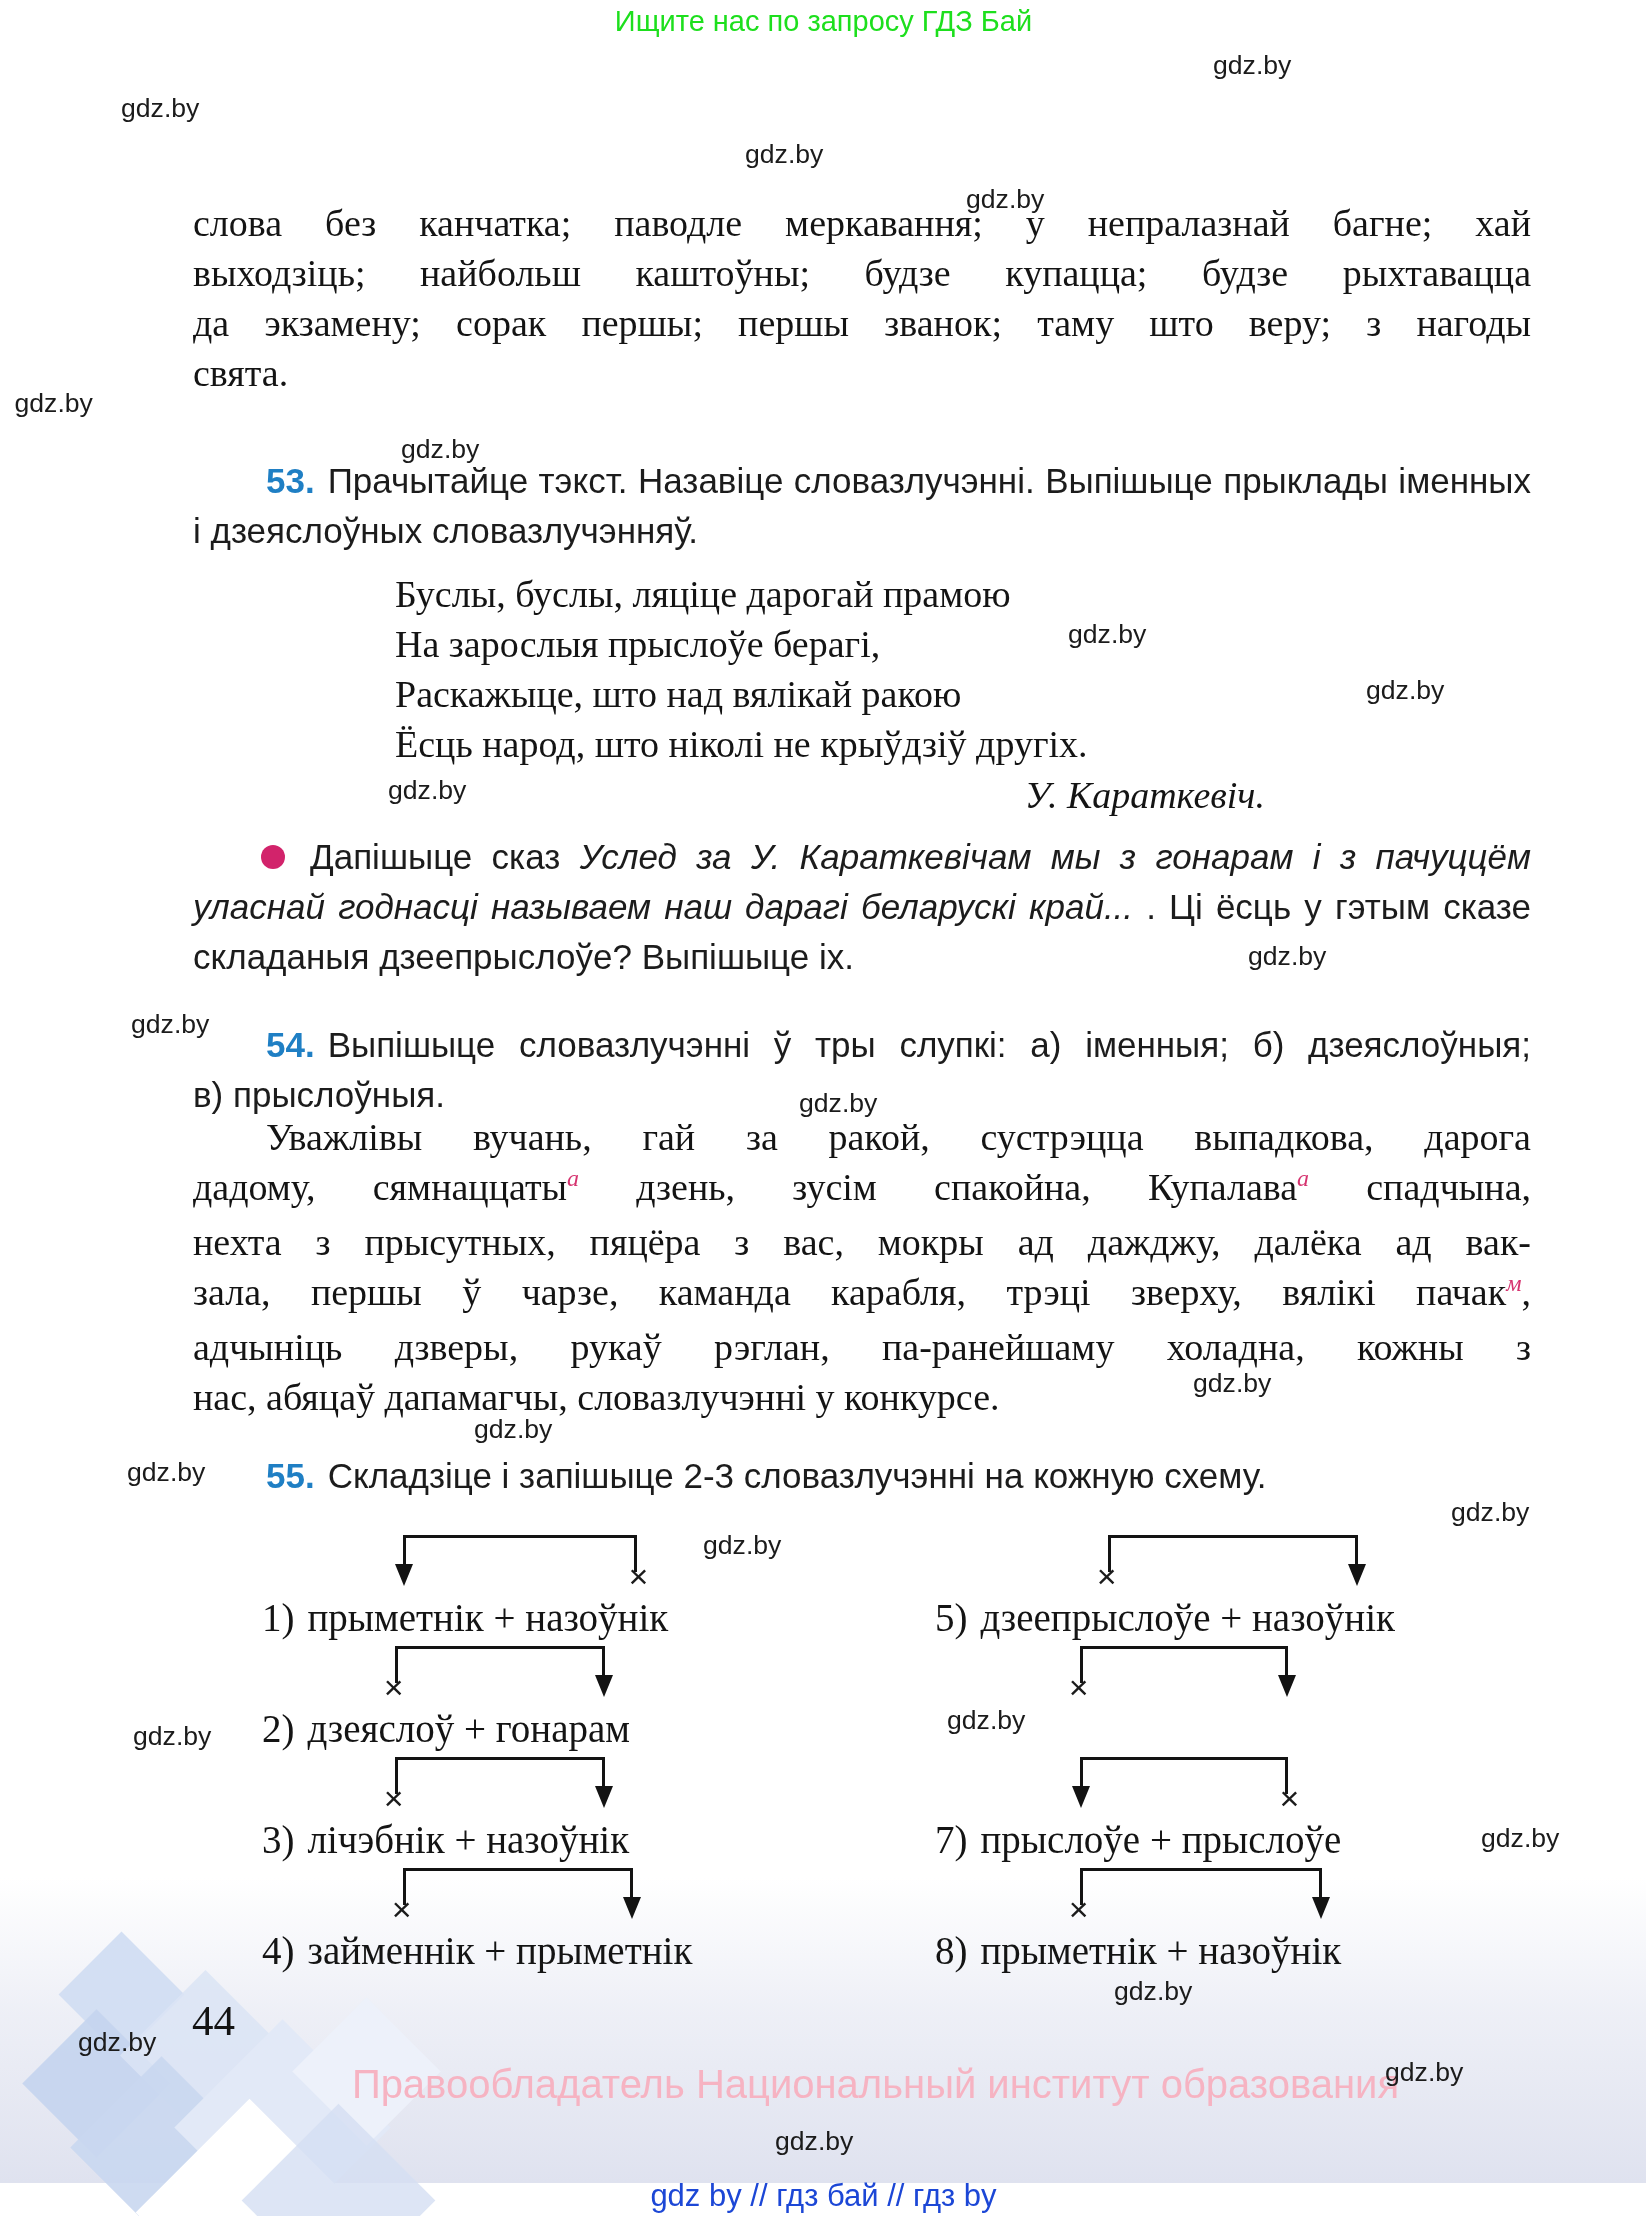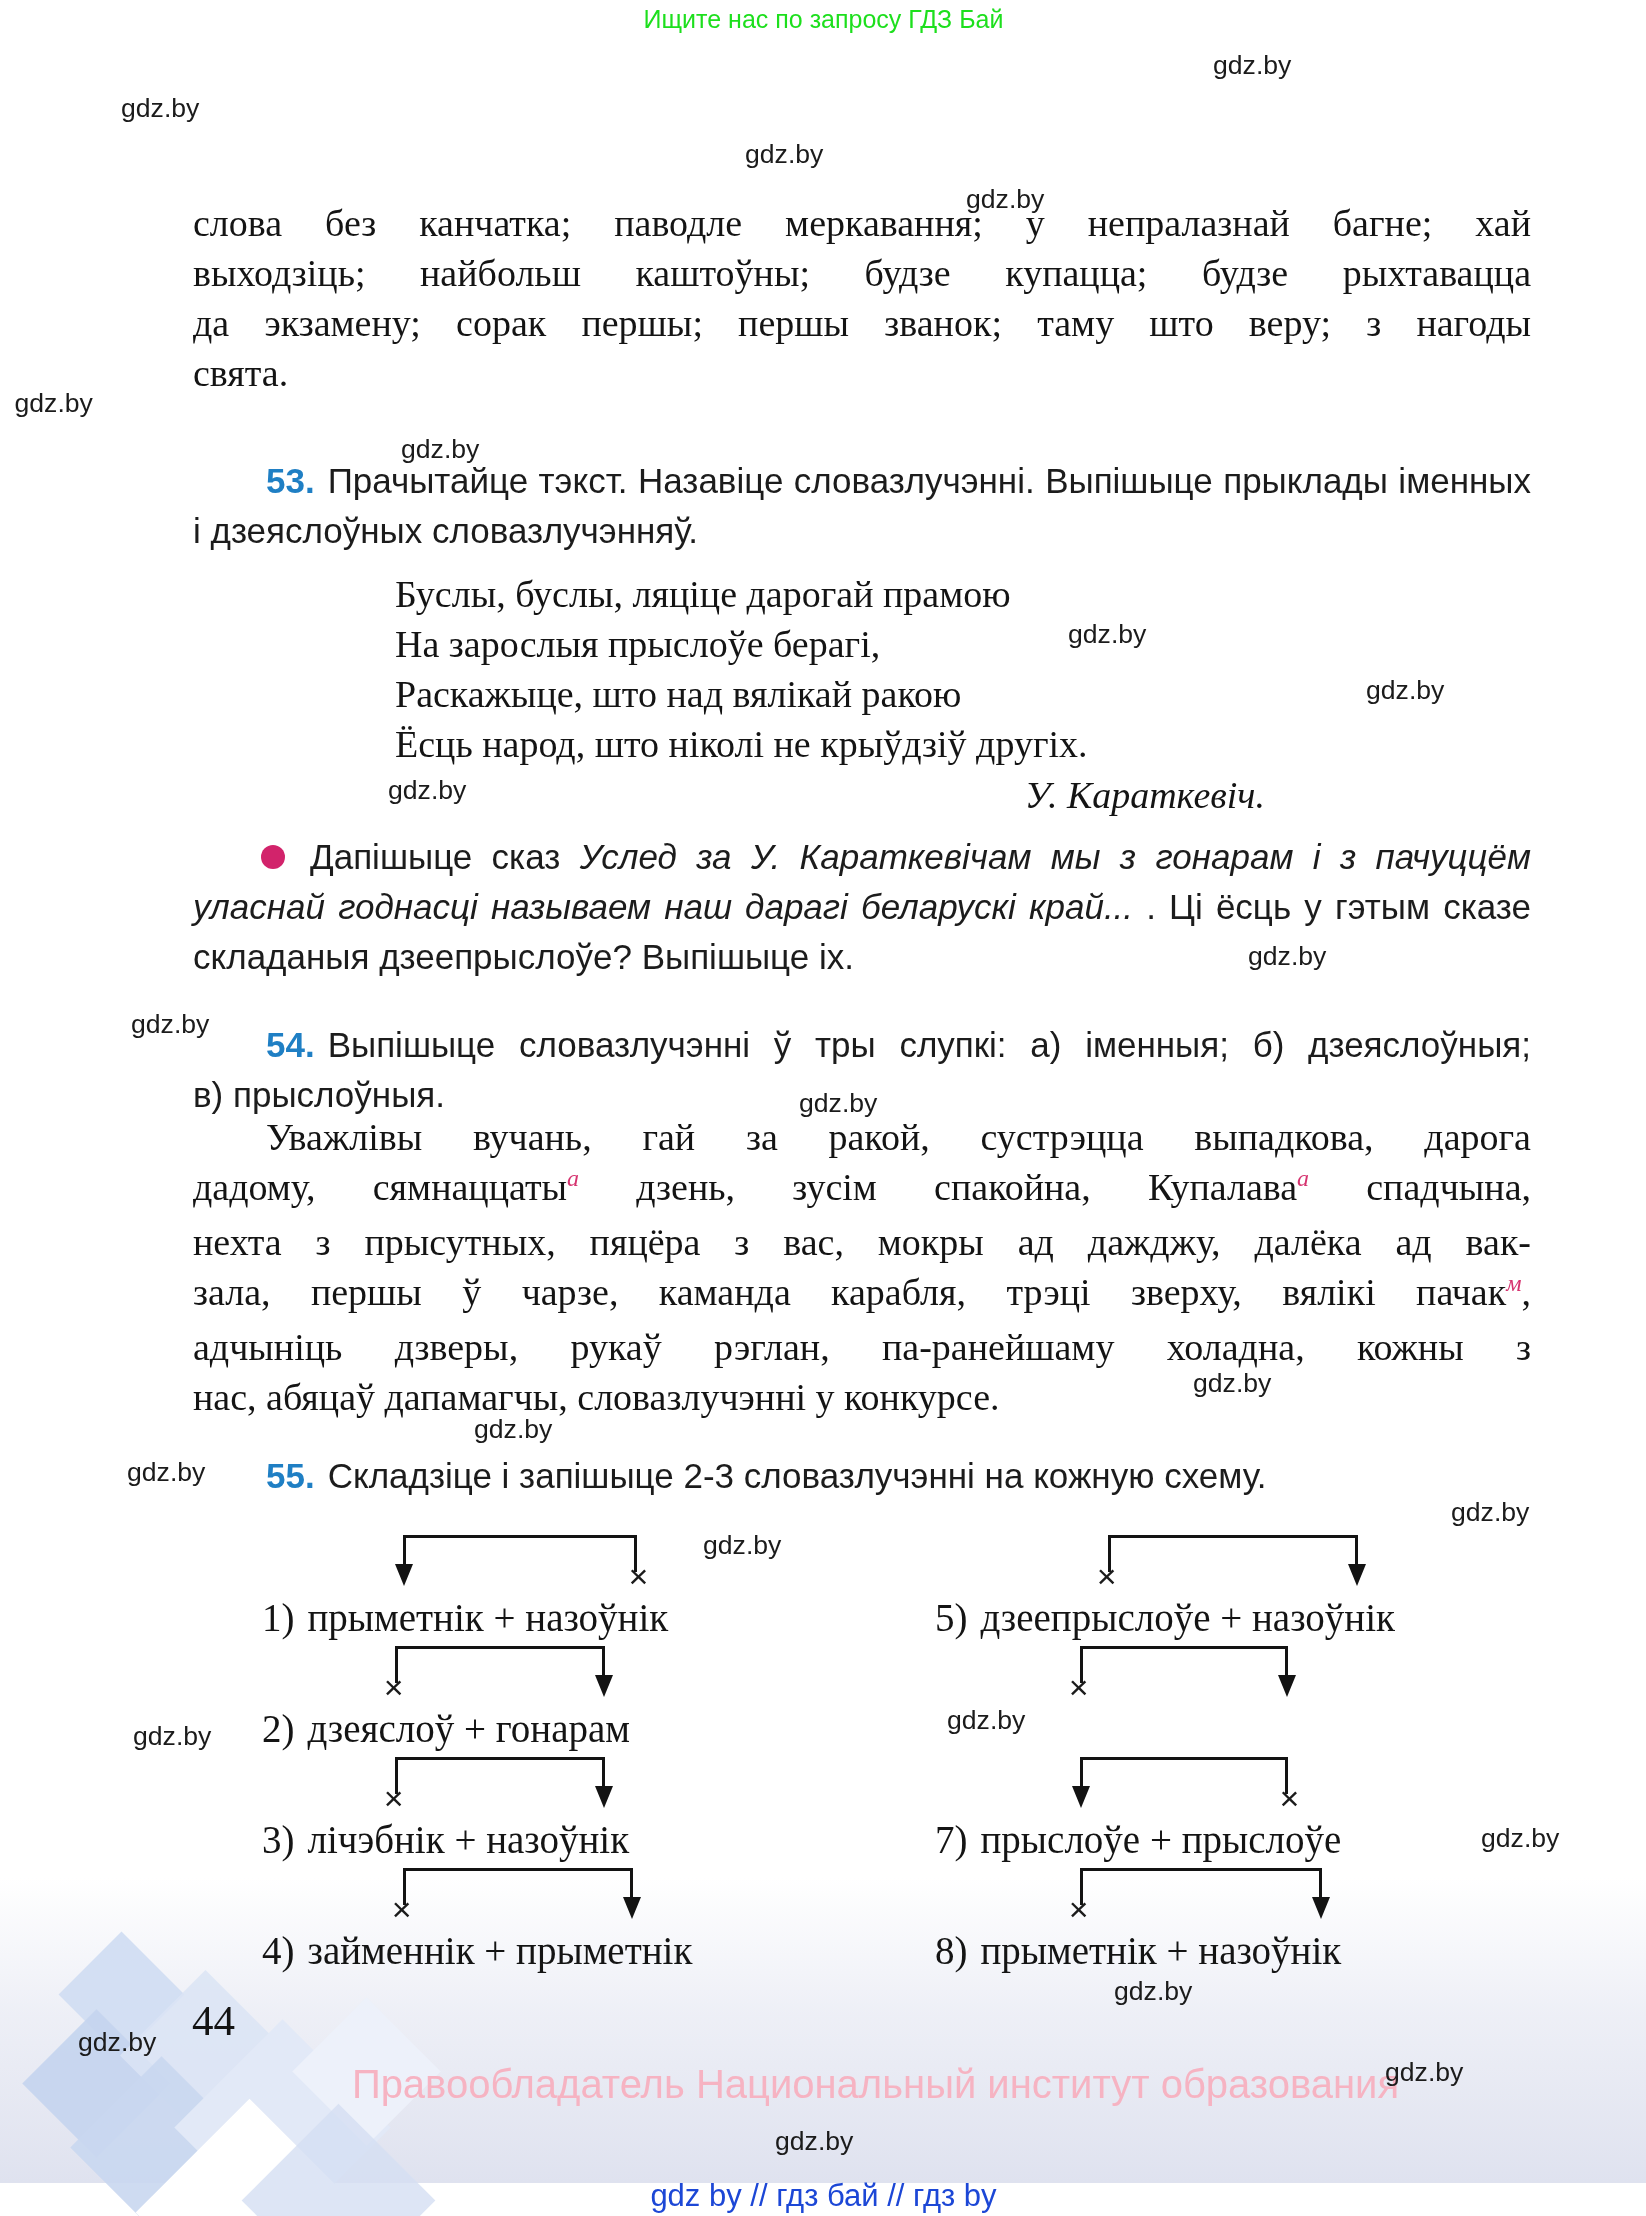--- a/index.html
+++ b/index.html
@@ -7,21 +7,21 @@
         font-family:"Liberation Serif",serif;color:var(--text,#141414);}
   
   .band{position:absolute;left:0;top:1878px;width:1647px;height:305px;z-index:0;
         background:linear-gradient(180deg,rgba(223,226,239,0) 0%,rgba(223,226,239,.55) 45%,#dfe2ef 100%);}
   .dia{position:absolute;z-index:1;transform:rotate(45deg);}
   
   .wm{position:absolute;z-index:5;font-family:"Liberation Sans",sans-serif;font-size:26.6px;
       color:#1b1b1b;white-space:nowrap;}
   
   .banner{position:absolute;left:0;top:4.8px;width:1647px;text-align:center;z-index:4;
-          font-family:"Liberation Sans",sans-serif;font-size:25px;color:var(--banner_green,#1ddf1d);}
+          font-family:"Liberation Sans",sans-serif;font-size:29px;color:var(--banner_green,#1ddf1d);}
   .pgnum{position:absolute;left:192px;top:1996px;z-index:4;font-size:43px;}
   .copyright{position:absolute;left:52px;top:2062px;width:1647px;text-align:center;z-index:4;
              font-family:"Liberation Sans",sans-serif;font-size:40px;color:var(--footer_pink,#f6b3c2);}
   .links{position:absolute;left:0;top:2178px;width:1647px;text-align:center;z-index:6;
          font-family:"Liberation Sans",sans-serif;font-size:31px;color:var(--link_blue,#1c47d6);}
   
   .blk{position:absolute;left:193px;width:1338px;z-index:3;}
   .serifline{font-size:38px;line-height:50px;}
   .sansline{font-family:"Liberation Sans",sans-serif;font-size:35px;line-height:50px;color:#1c1c1c;}
   .just{text-align:justify;text-align-last:justify;}

